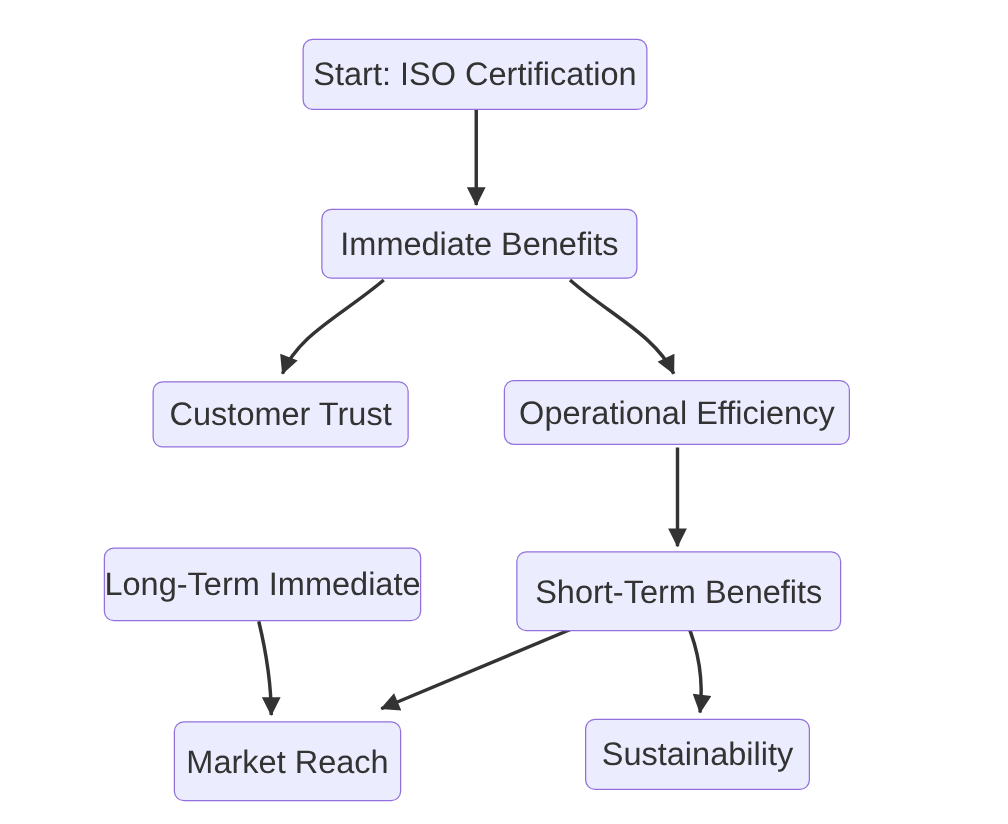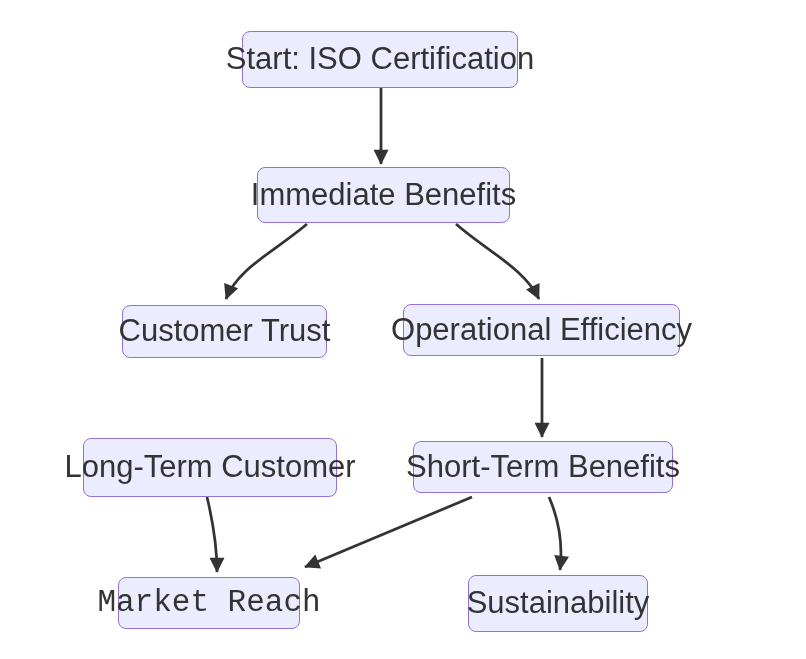--- a/index.html
+++ b/index.html
@@ -30,31 +30,31 @@
   .node {
     position: absolute;
     box-sizing: border-box;
     background: var(--node-fill, #ECECFF);
     border: 1.5px solid var(--node-border, #9370DB);
     border-radius: 8px;
     display: flex;
     align-items: center;
     justify-content: center;
     color: var(--text, #333333);
-    font-size: 31px;
+    font-size: 26px;
     line-height: 1.1;
     white-space: nowrap;
   }
   #n-start        { left: 242px; top:  31px; width: 276px; height: 57px; }
   #n-immediate    { left: 257px; top: 167px; width: 253px; height: 56px; text-align: center; }
   #n-customer     { left: 122px; top: 305px; width: 205px; height: 53px; }
   #n-operational  { left: 403px; top: 304px; width: 277px; height: 52px; }
   #n-longterm     { left:  83px; top: 438px; width: 254px; height: 59px; }
-  #n-shortterm    { left: 413px; top: 441px; width: 260px; height: 52px; }
-  #n-market       { left: 118px; top: 577px; width: 182px; height: 52px; font-family: Liberation Mono, monospace; }
+  #n-shortterm    { left: 413px; top: 441px; width: 260px; height: 64px; }
+  #n-market       { left: 139px; top: 577px; width: 182px; height: 64px; }
   #n-sustain      { left: 468px; top: 575px; width: 180px; height: 57px; }
 </style>
 </head>
 <body>
 
 <div class="stage">
 
   <svg class="edge-layer" viewBox="0 0 806 659" xmlns="http://www.w3.org/2000/svg" aria-hidden="true">
     <defs>
       <marker id="arrowhead" viewBox="0 0 10 10" refX="9.5" refY="5" markerWidth="18" markerHeight="15" orient="auto" markerUnits="userSpaceOnUse">
@@ -80,21 +80,21 @@
 
   <div class="node" id="n-customer">
     <span class="node-label">Customer Trust</span>
   </div>
 
   <div class="node" id="n-operational">
     <span class="node-label">Operational Efficiency</span>
   </div>
 
   <div class="node" id="n-longterm">
-    <span class="node-label">Long-Term Customer</span>
+    <span class="node-label">Long-Term Immediate</span>
   </div>
 
   <div class="node" id="n-shortterm">
     <span class="node-label">Short-Term Benefits</span>
   </div>
 
   <div class="node" id="n-market">
     <span class="node-label">Market Reach</span>
   </div>
 

